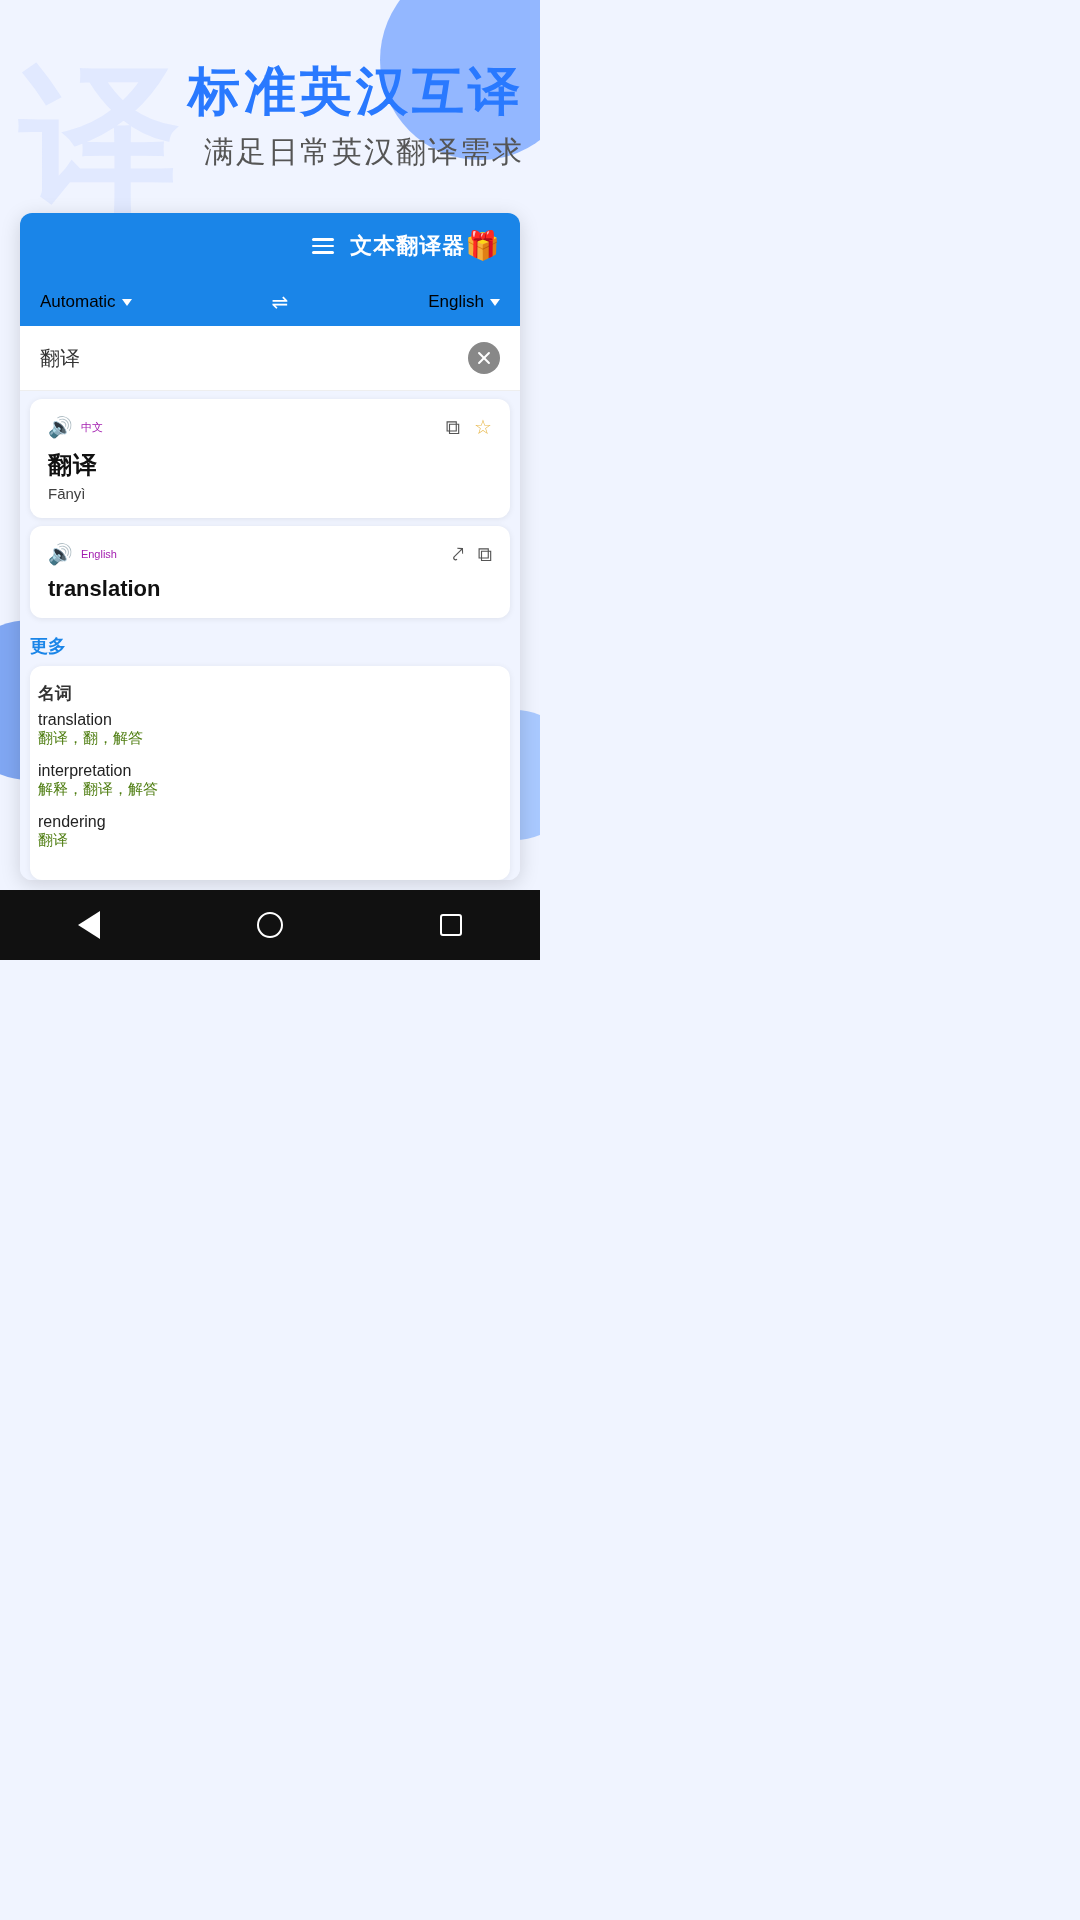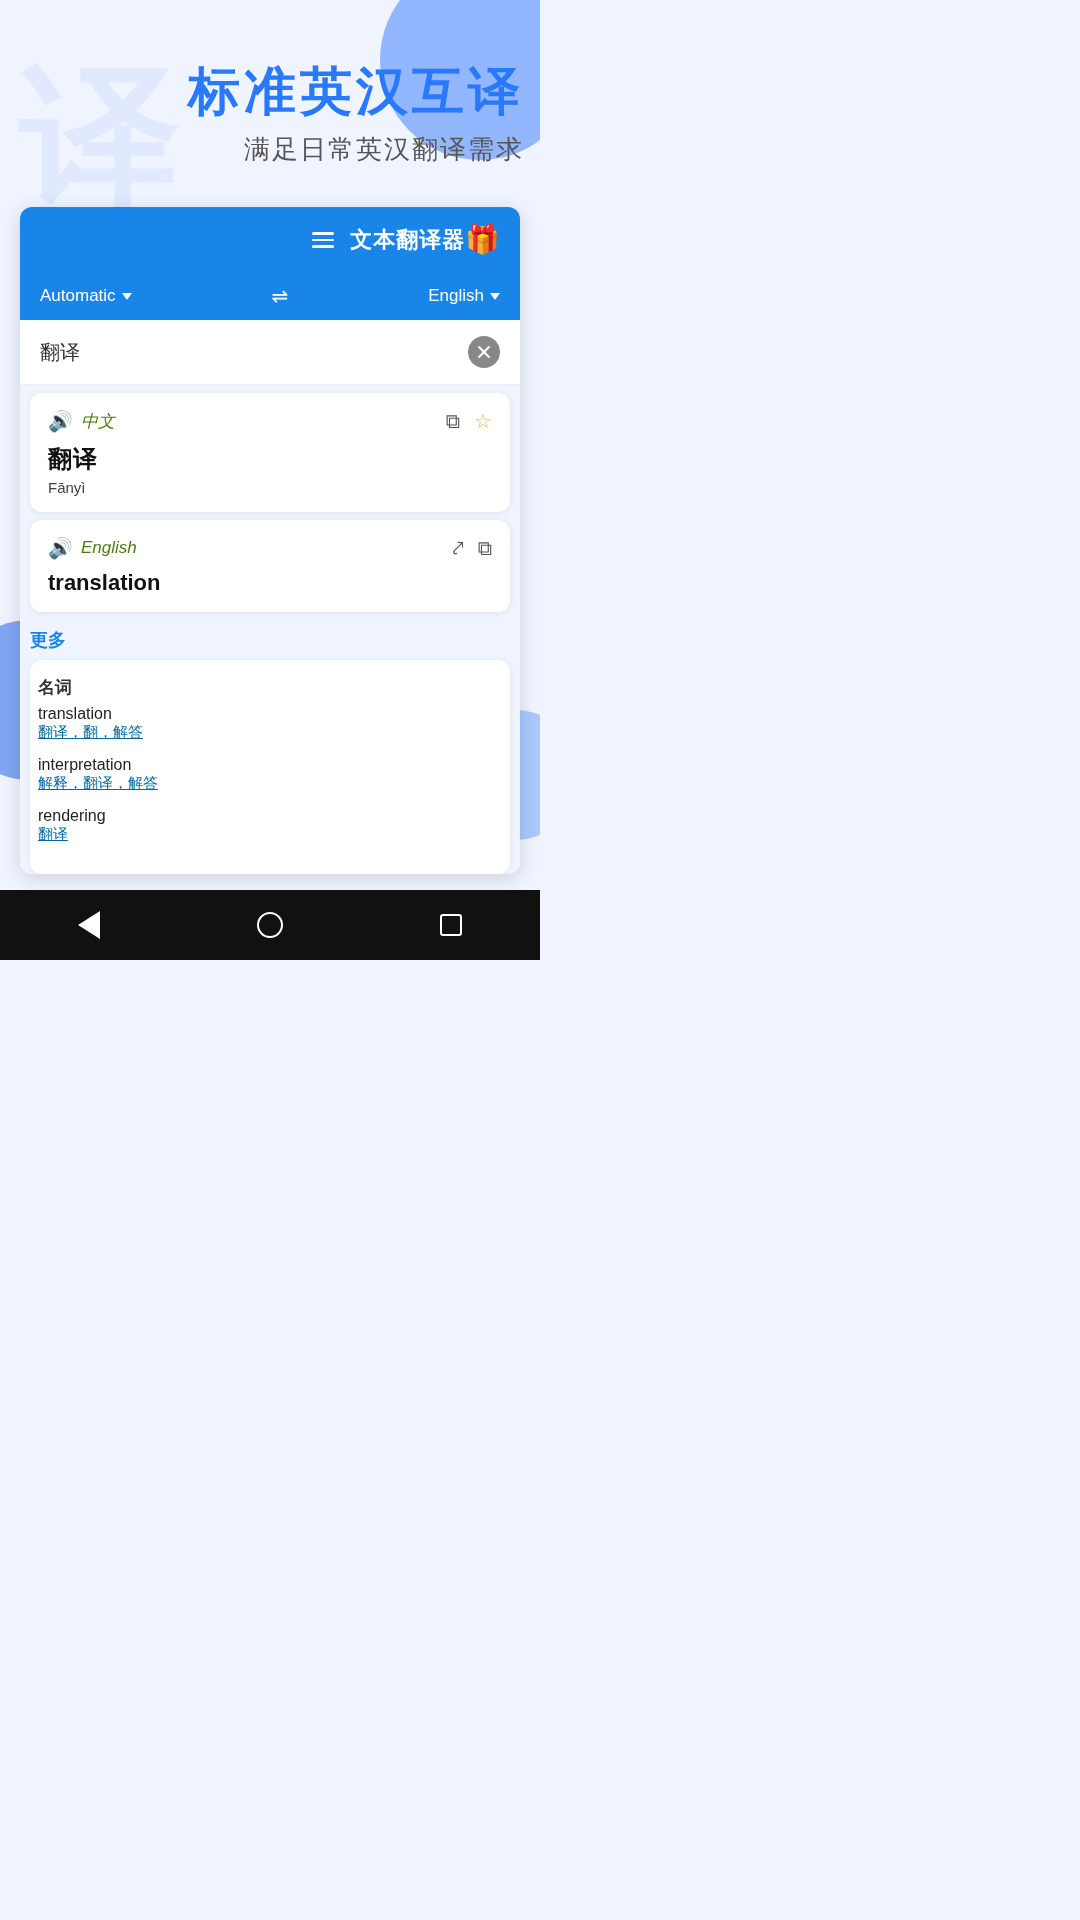--- a/index.html
+++ b/index.html
@@ -66,21 +66,21 @@
       text-align: right;
     }
     .header-title {
       font-size: 52px;
       font-weight: 800;
       color: #2979ff;
       letter-spacing: 4px;
       line-height: 1.2;
     }
     .header-subtitle {
-      font-size: 26px;
+      font-size: 30px;
       color: #555;
       margin-top: 10px;
       letter-spacing: 2px;
     }
 
     
     .app-container {
       position: relative;
       z-index: 2;
       margin: 10px 20px 0;
@@ -129,21 +129,21 @@
       background: #1a85e8;
       padding: 12px 20px;
       display: flex;
       align-items: center;
       justify-content: space-between;
     }
     .lang-btn {
       display: flex;
       align-items: center;
       gap: 6px;
-      color: #ffffff;
+      color: #000000;
       font-size: 17px;
       background: none;
       border: none;
       cursor: pointer;
     }
     .lang-btn .arrow-down {
       width: 0;
       height: 0;
       border-left: 5px solid transparent;
       border-right: 5px solid transparent;
@@ -216,23 +216,22 @@
     .result-card-header-left {
       display: flex;
       align-items: center;
       gap: 8px;
     }
     .sound-icon {
       font-size: 20px;
       color: #222;
     }
     .lang-label {
-      font-size: 17px;
-      color: #4d7c0f;
-      font-style: italic;
+      font-size: 11px;
+      color: #a21caf;
     }
     .card-actions {
       display: flex;
       align-items: center;
       gap: 14px;
     }
     .copy-icon, .star-icon, .open-icon {
       font-size: 20px;
       color: #555;
       cursor: pointer;
@@ -282,22 +281,21 @@
     .more-item {
       margin-bottom: 14px;
     }
     .more-item-word {
       font-size: 16px;
       color: #222;
       font-weight: 500;
     }
     .more-item-meaning {
       font-size: 15px;
-      color: #0369a1;
-      text-decoration: underline;
+      color: #4d7c0f;
     }
 
     
     .bottom-nav {
       position: absolute;
       bottom: 0;
       left: 0;
       right: 0;
       background: #111;
       height: 70px;

